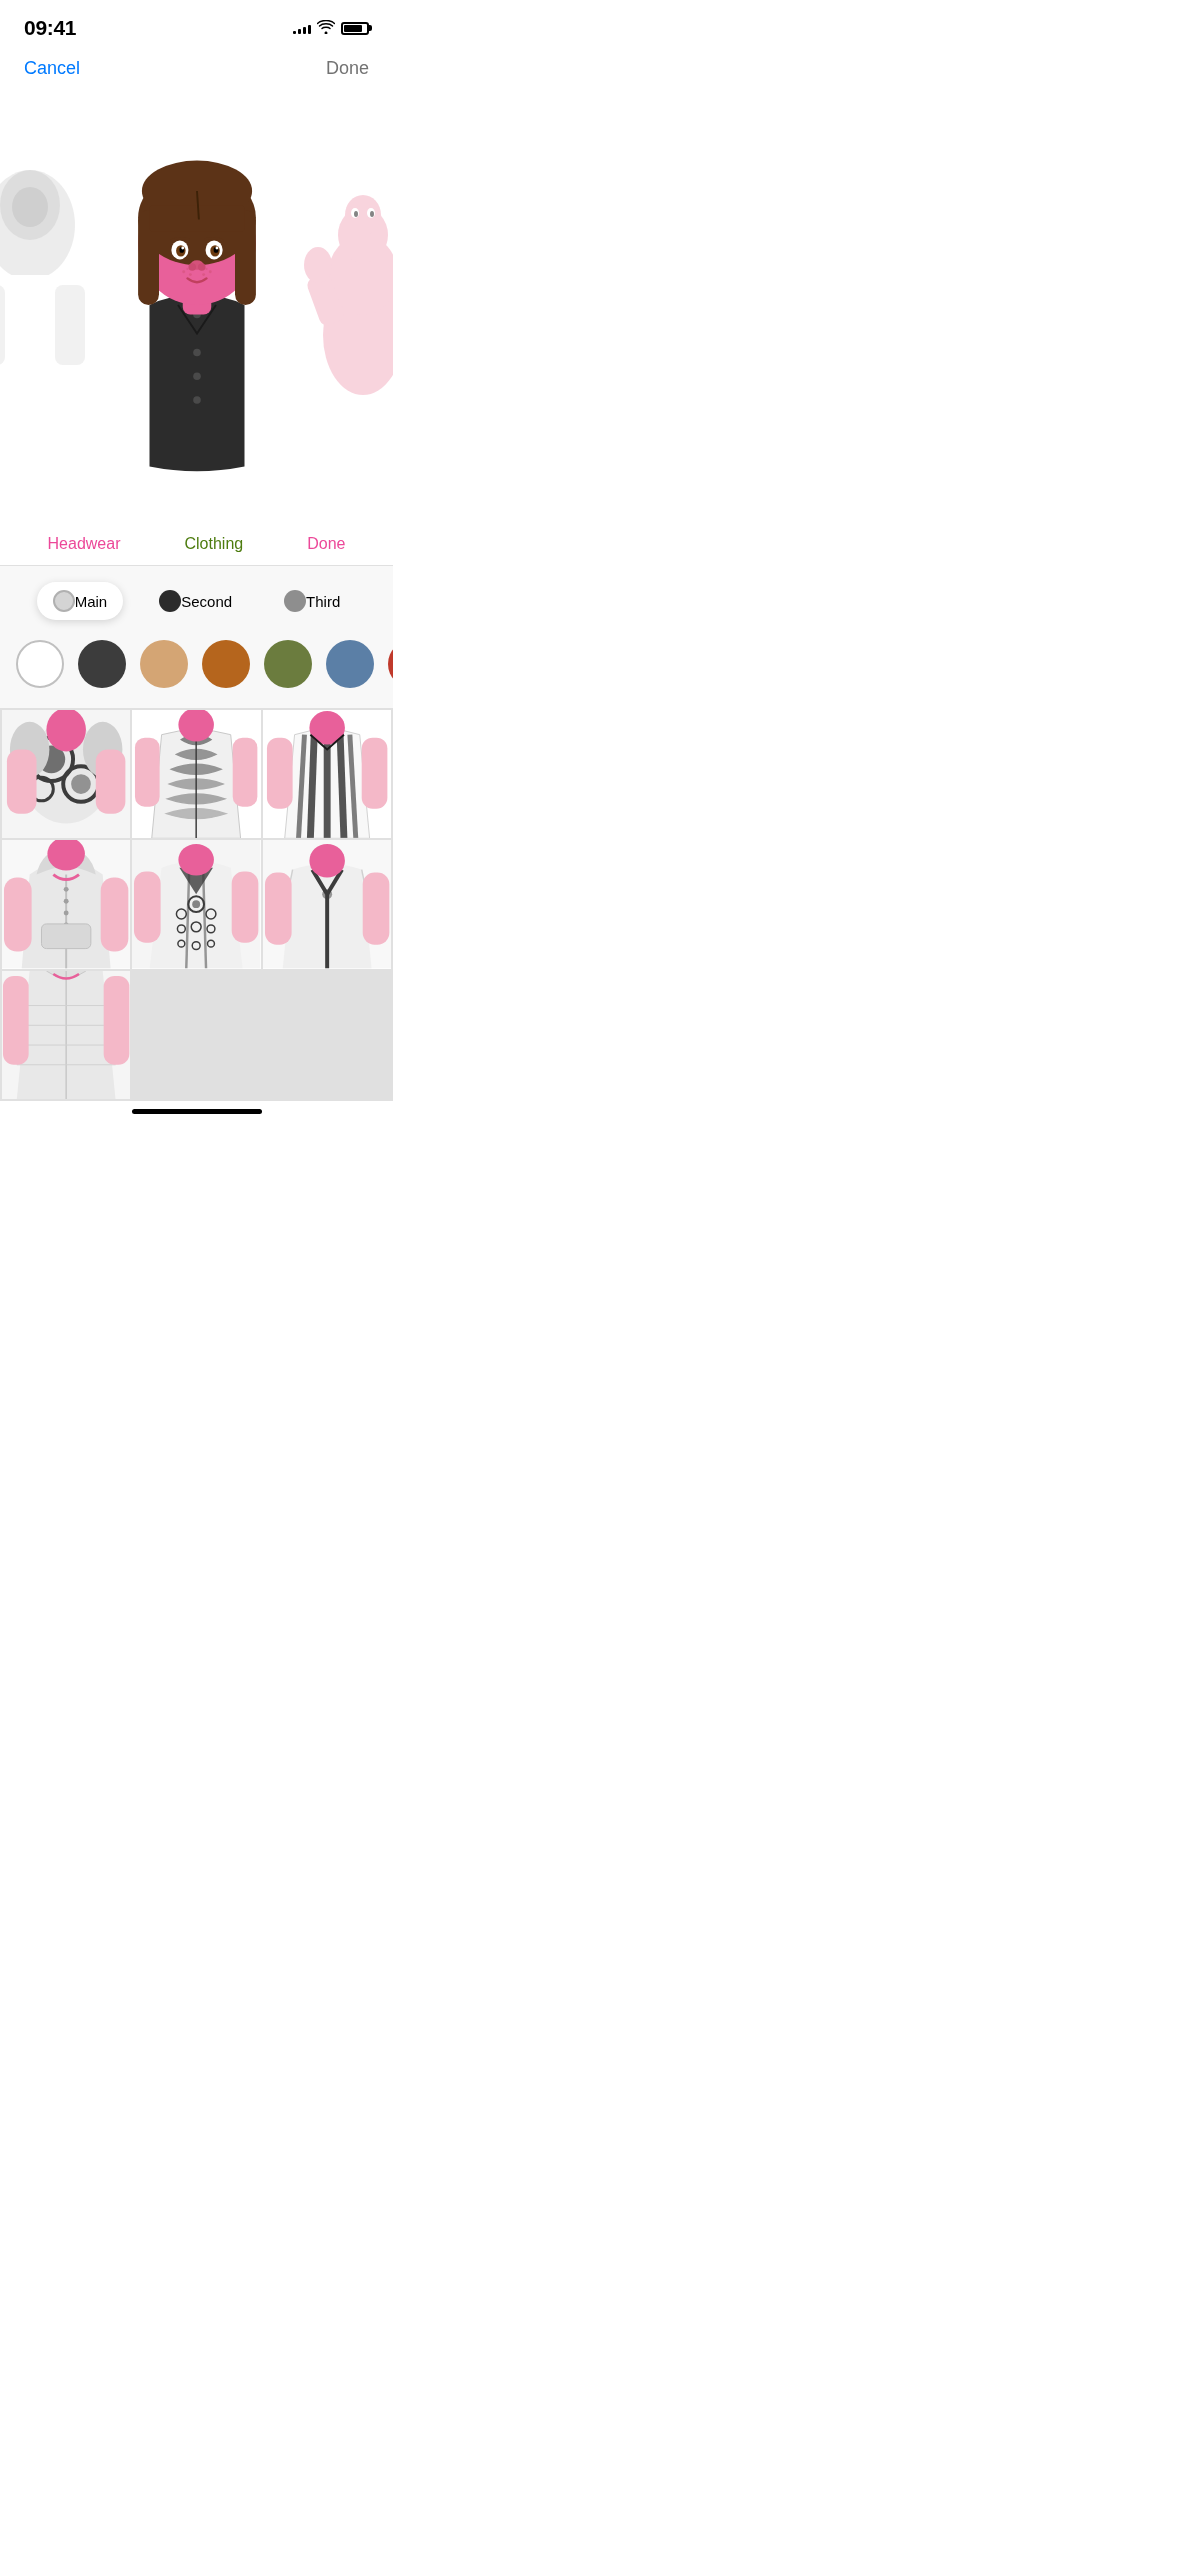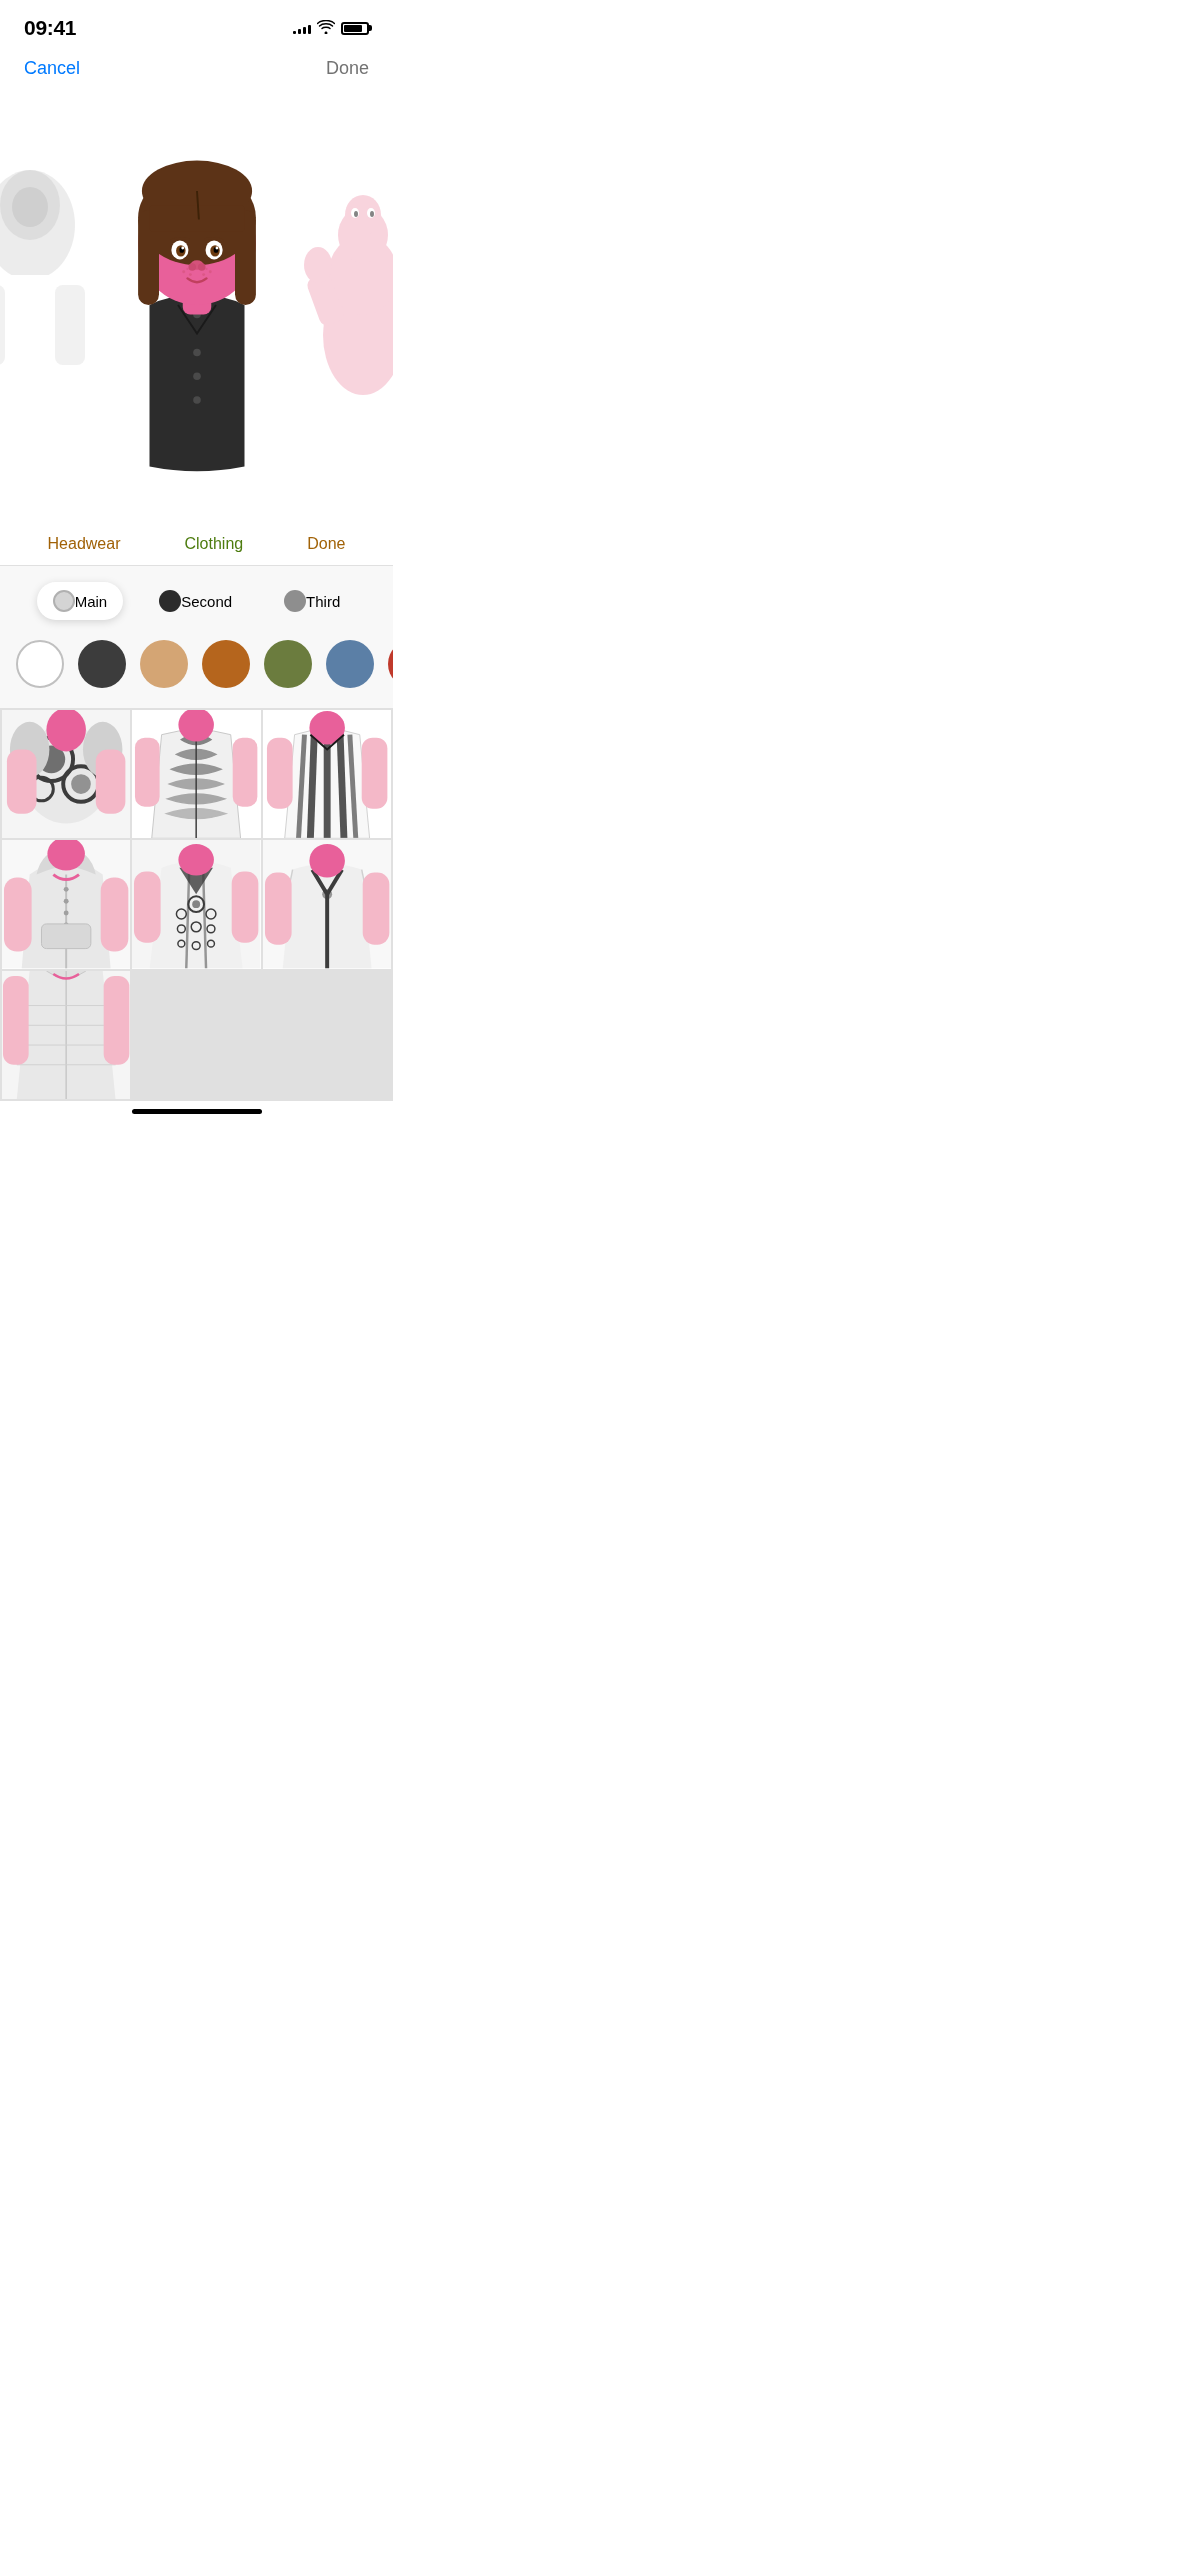--- a/index.html
+++ b/index.html
@@ -155,21 +155,21 @@
       justify-content: center;
       gap: 0;
       padding: 12px 0 0;
       border-bottom: 1px solid #e0e0e0;
     }
 
     .category-tab {
       padding: 8px 32px 12px;
       font-size: 16px;
       cursor: pointer;
-      color: #a16207;
+      color: #ec4899;
       font-weight: 400;
     }
 
     .category-tab.active {
       color: #4d7c0f;
       font-weight: 500;
     }
 
     
     .color-selector-section {

